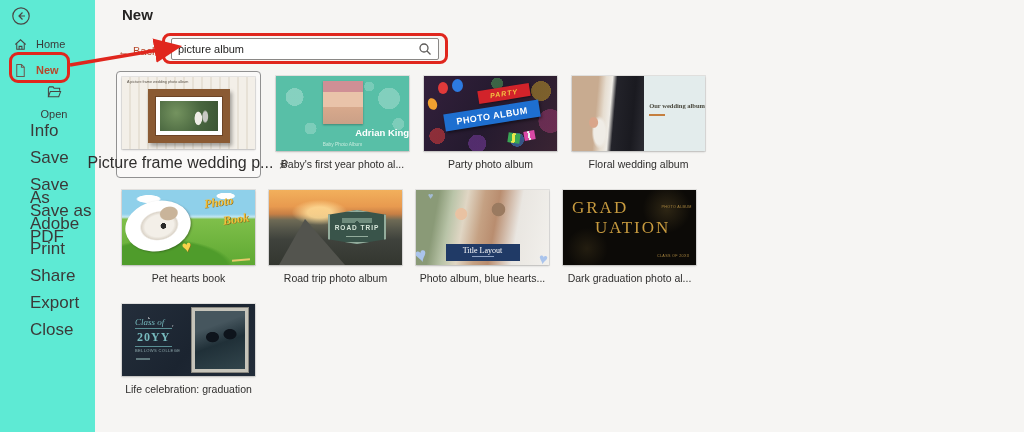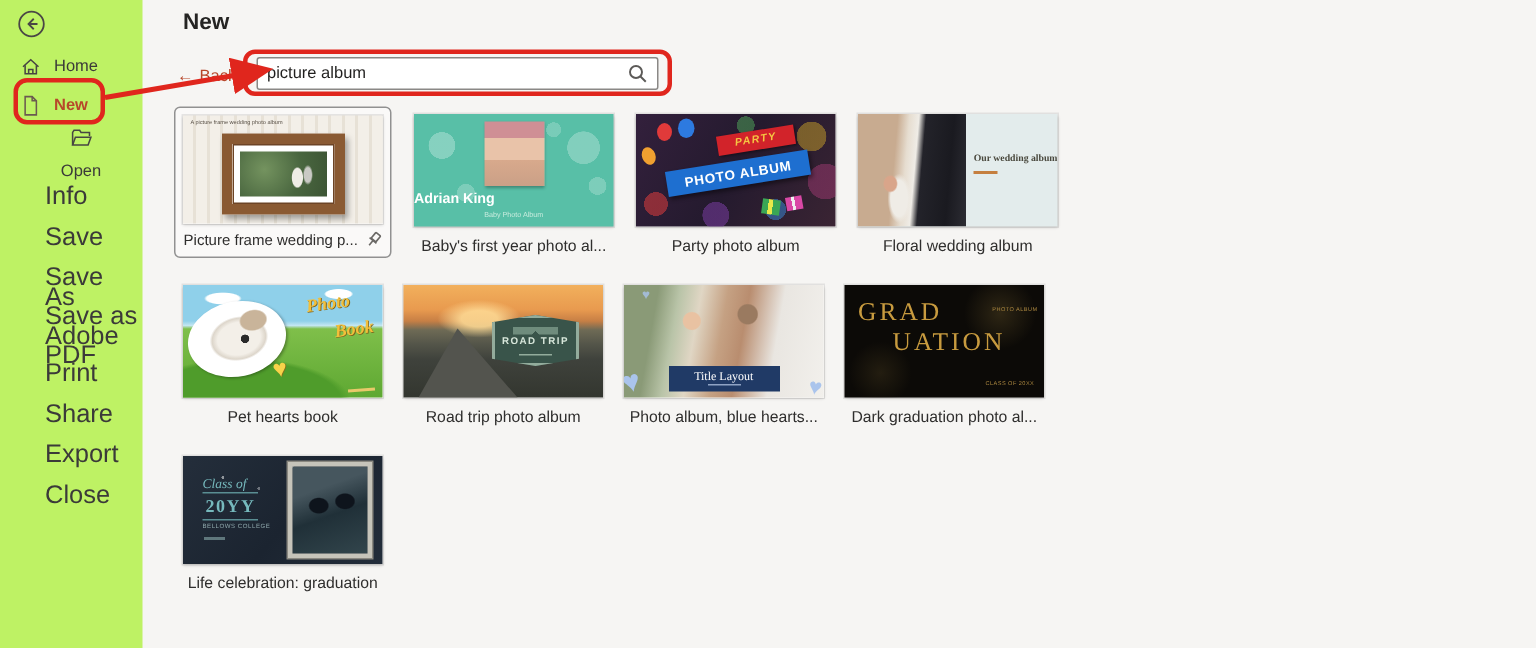--- a/index.html
+++ b/index.html
@@ -2,21 +2,21 @@
 <html><head>
 <meta charset="utf-8">
 <style>
   * { margin:0; padding:0; box-sizing:border-box; }
   html,body { width:1024px; height:432px; overflow:hidden; }
   body { font-family:"Liberation Sans", sans-serif; background:#f6f5f3; position:relative; }
 
   .app { position:absolute; inset:0; width:1024px; height:432px; background:#f6f5f3; }
 
   
-  .sidebar { position:absolute; left:0; top:0; width:95px; height:432px; background:#bef264; }
+  .sidebar { position:absolute; left:0; top:0; width:95px; height:432px; background:#5eead4; }
   .back-btn { position:absolute; left:11px; top:6px; width:20px; height:20px; cursor:pointer; }
   .nav-item { position:absolute; left:0; width:95px; height:24px; display:flex; align-items:center; gap:8px; padding-left:13px; font-size:11px; color:#3b3a39; cursor:pointer; }
   .nav-item .nav-ic { width:15px; height:15px; flex:0 0 auto; }
   .nav-item.active { color:#b7472a; font-weight:bold; }
   .menu-item { position:absolute; left:30px; width:62px; font-size:17px; color:#3b3a39; line-height:13px; cursor:pointer; }
 
   
   .annot-box-new { position:absolute; left:9px; top:52px; width:61px; height:31px; border:3px solid #e0261d; border-radius:9px; pointer-events:none; }
   .annot-box-search { position:absolute; left:162px; top:33px; width:286px; height:31px; border:3px solid #e0261d; border-radius:8px; pointer-events:none; }
   .annot-arrow { position:absolute; left:0; top:0; width:1024px; height:432px; pointer-events:none; }
@@ -32,21 +32,21 @@
   .row { position:absolute; display:flex; align-items:flex-start; }
   .row1 { left:116px; top:71px; gap:15px; }
   .row2 { left:122px; top:185px; gap:14px; }
   .row3 { left:122px; top:299px; gap:14px; }
   .cell { width:133px; margin-top:5px; cursor:pointer; }
   .thumb { position:relative; width:133px; height:75px; overflow:hidden; box-shadow:0 0 0 1px rgba(0,0,0,.08), 0 1px 2px rgba(0,0,0,.18); background:#fff; }
   .card-label { margin-top:7px; font-size:10.5px; color:#2f2e2d; text-align:center; white-space:nowrap; }
 
   .card.selected { border:1.5px solid #919191; border-radius:4px; background:#faf9f8; padding:5px; width:145px; cursor:pointer; }
   .card.selected .thumb { width:133px; height:72px; }
-  .sel-label-row { margin-top:5px; display:flex; align-items:center; justify-content:center; gap:4px; font-size:10px; color:#2f2e2d; white-space:nowrap; }
+  .sel-label-row { margin-top:5px; display:flex; align-items:center; justify-content:center; gap:4px; font-size:16px; color:#2f2e2d; white-space:nowrap; }
   .pin { width:12px; height:12px; display:inline-block; cursor:pointer; }
 
   
   .t1 { background:repeating-linear-gradient(90deg,#f3efe8 0 7px,#e7e1d6 7px 9px); }
   .t1-caption { position:absolute; top:3px; left:5px; font-size:6px; color:#5a5248; transform:scale(.62); transform-origin:0 0; width:200px; white-space:nowrap; }
   .t1-frame { position:absolute; left:50%; top:54%; transform:translate(-50%,-50%); width:82px; height:54px; background:#fff; border:7px solid #8a5a33; box-shadow:inset 0 0 0 1px #6d4426, 2px 3px 4px rgba(0,0,0,.35); }
   .t1-photo { position:absolute; inset:5px; background:
       radial-gradient(ellipse 9px 16px at 66% 58%, #efede6 38%, rgba(0,0,0,0) 45%),
       radial-gradient(ellipse 8px 16px at 78% 52%, #c9c9c4 30%, rgba(0,0,0,0) 42%),
       radial-gradient(circle at 28% 40%, #74935f 0%, #49663f 55%, #3c5434 100%); }
@@ -54,21 +54,21 @@
   
   .t2 { background:
       radial-gradient(circle 9px at 14% 28%, rgba(255,255,255,.28) 98%, rgba(0,0,0,0)),
       radial-gradient(circle 6px at 26% 70%, rgba(255,255,255,.22) 98%, rgba(0,0,0,0)),
       radial-gradient(circle 11px at 85% 30%, rgba(255,255,255,.25) 98%, rgba(0,0,0,0)),
       radial-gradient(circle 6px at 92% 64%, rgba(255,255,255,.22) 98%, rgba(0,0,0,0)),
       radial-gradient(circle 5px at 70% 14%, rgba(255,255,255,.2) 98%, rgba(0,0,0,0)),
       #58bfa7; }
   .t2-photo { position:absolute; left:50%; top:5px; transform:translateX(-50%); width:40px; height:43px;
       background:linear-gradient(180deg,#cf8f95 0 11px,#e9c3a9 11px 60%,#d8a98c 60%,#caa087 100%); box-shadow:0 1px 2px rgba(0,0,0,.3); }
-  .t2-name { position:absolute; left:0; right:0; bottom:13px; text-align:left; color:#fff; font-weight:bold; font-size:9.5px; }
+  .t2-name { position:absolute; left:0; right:0; bottom:13px; text-align:right; color:#fff; font-weight:bold; font-size:9.5px; }
   .t2-sub { position:absolute; left:0; right:0; bottom:4px; text-align:center; color:#c6ebdd; font-size:6px; transform:scale(.8); }
 
   
   .t3 { background:
       radial-gradient(circle 8px at 10% 80%, rgba(220,60,60,.55) 98%, rgba(0,0,0,0)),
       radial-gradient(circle 10px at 88% 20%, rgba(200,160,40,.5) 98%, rgba(0,0,0,0)),
       radial-gradient(circle 7px at 70% 85%, rgba(60,140,220,.5) 98%, rgba(0,0,0,0)),
       radial-gradient(circle 9px at 40% 90%, rgba(120,60,160,.55) 98%, rgba(0,0,0,0)),
       radial-gradient(circle 6px at 55% 10%, rgba(80,170,90,.5) 98%, rgba(0,0,0,0)),
       radial-gradient(circle 12px at 95% 60%, rgba(170,60,120,.45) 98%, rgba(0,0,0,0)),

